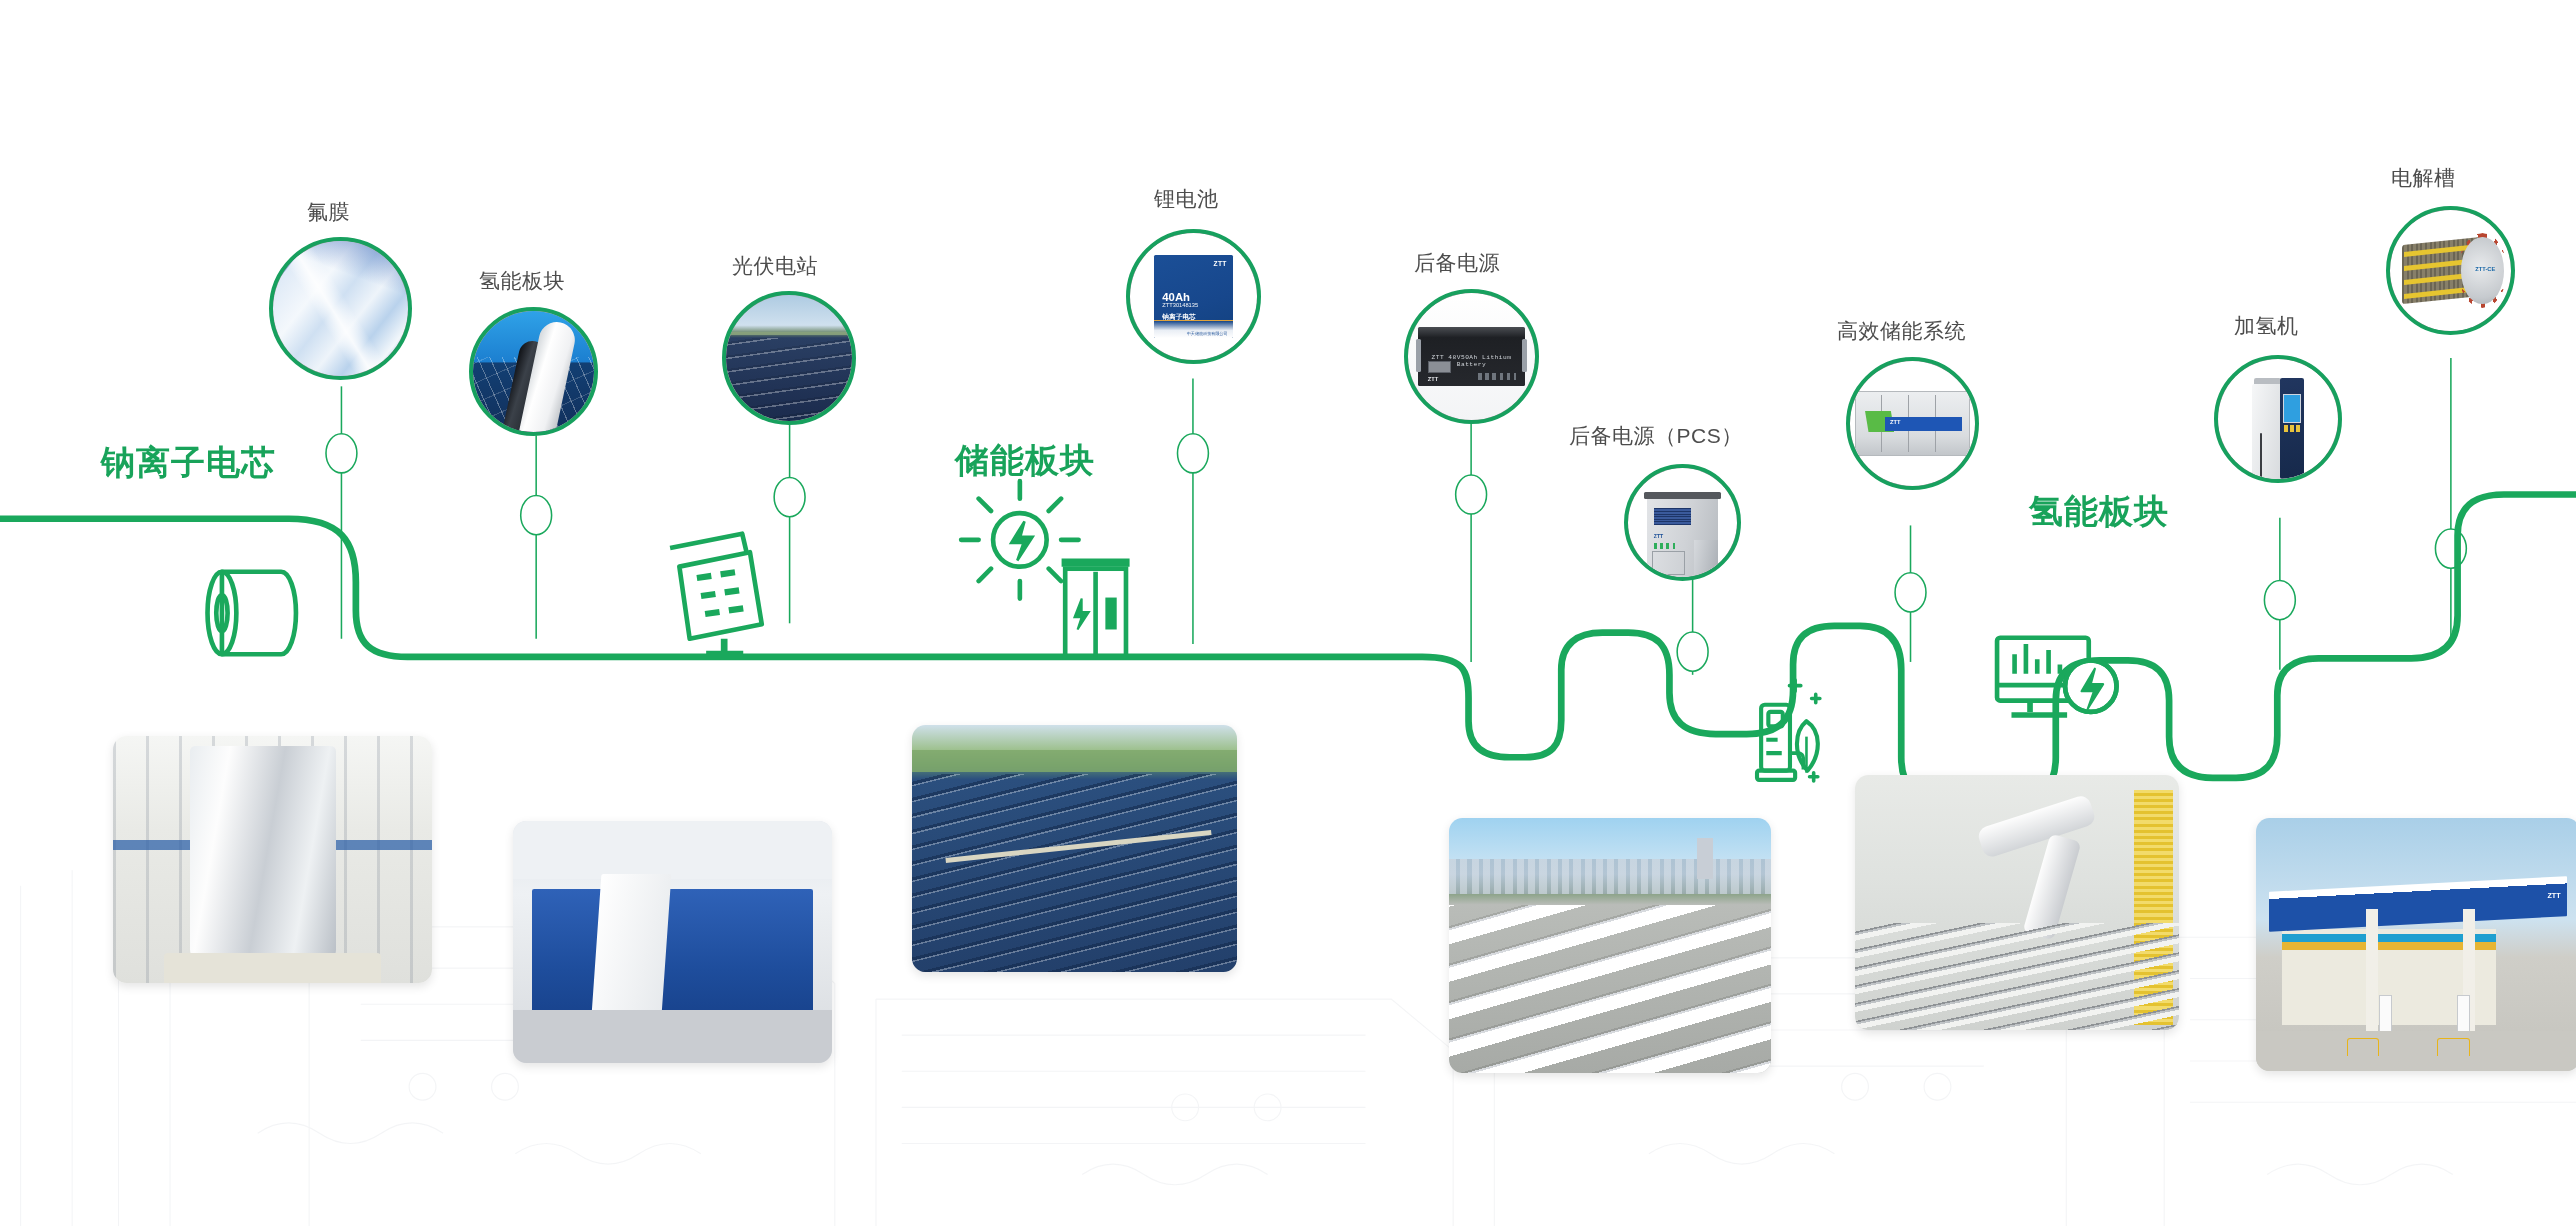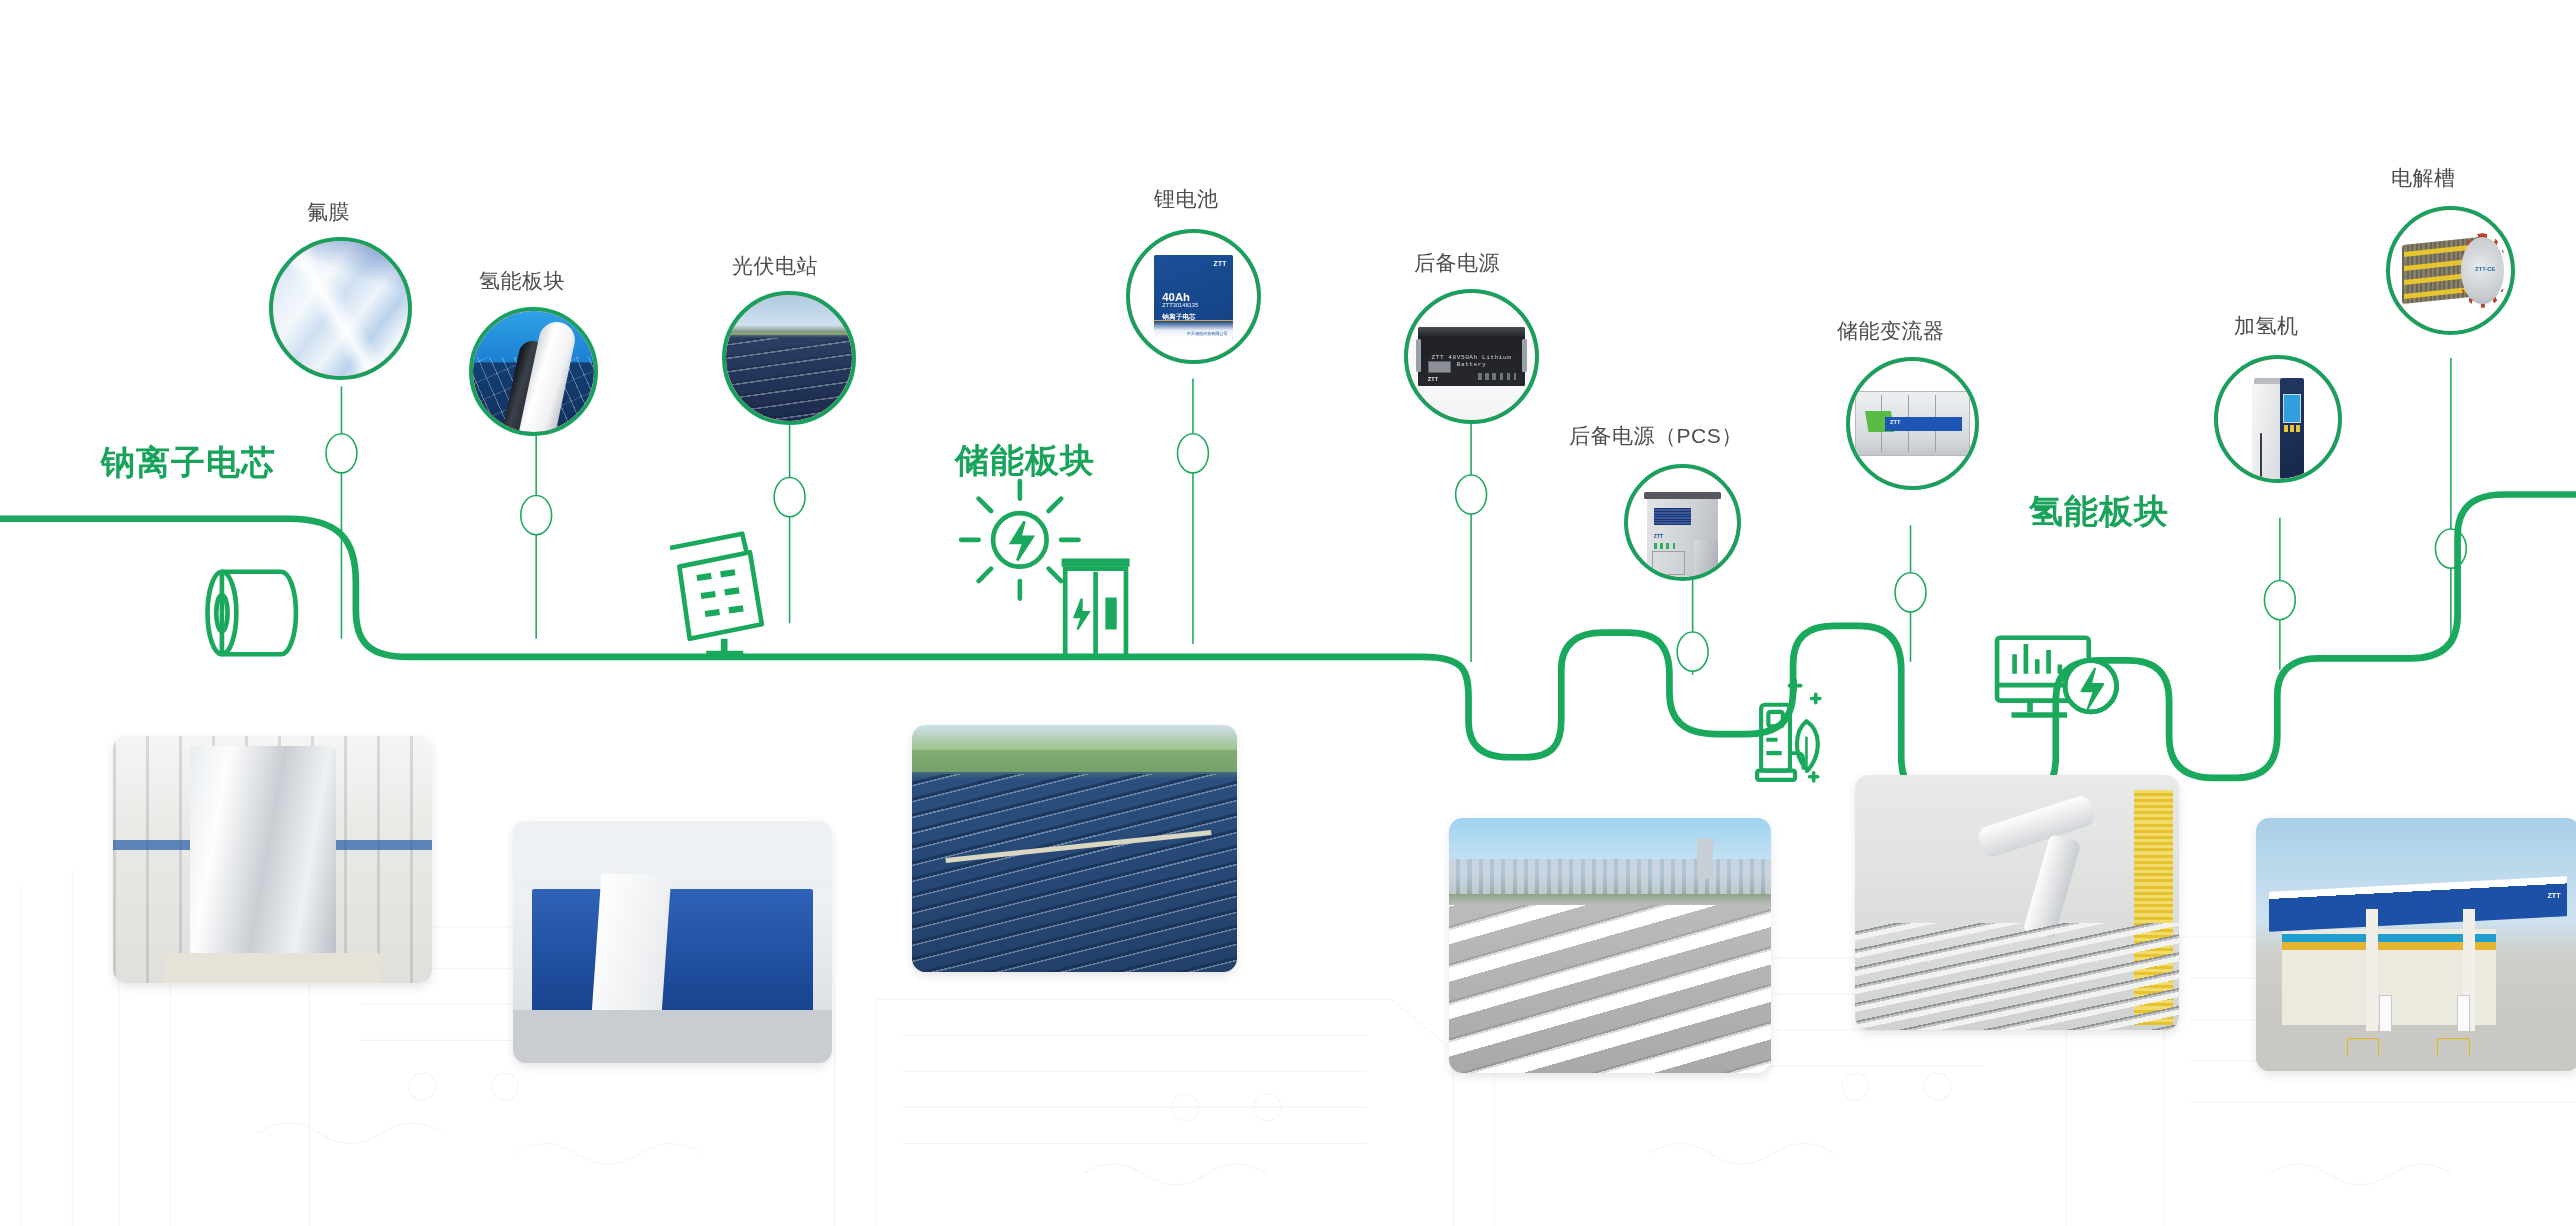--- a/index.html
+++ b/index.html
@@ -19,21 +19,21 @@
   }
 
   
   #flow-svg { position: absolute; left: 0; top: 0; width: 2679px; height: 1226px; }
 
   
   .node {
     position: absolute;
     border-radius: 50%;
     border: 4.6px solid #17a05e;
-    background: #fca5a5;
+    background: #a3a3a3;
     overflow: hidden;
   }
   .node .photo { width: 100%; height: 100%; border-radius: 50%; overflow: hidden; position: relative; }
 
   .node-label {
     position: absolute;
     font-size: 21px;
     color: #4d4d4d;
     white-space: nowrap;
     letter-spacing: 0.5px;
@@ -502,21 +502,21 @@
         <div class="top"></div>
         <div class="vent"></div>
         <div class="mark">ZTT</div>
         <div class="leds"></div>
         <div class="door"></div>
         <div class="side"></div>
       </div>
     </div>
   </div>
 
-  <div class="node-label" style="left:1837px; top:320px;">储能变流器</div>
+  <div class="node-label" style="left:1837px; top:320px;">高效储能系统</div>
   <div class="node" style="left:1846px; top:357px; width:133px; height:133px;">
     <div class="photo ph-ess">
       <div class="ess">
         <div class="door" style="left:22%;"></div>
         <div class="door" style="left:46%;"></div>
         <div class="door" style="left:70%;"></div>
         <div class="grn"></div>
         <div class="band">
             <span class="z">ZTT</span>
           </div>

